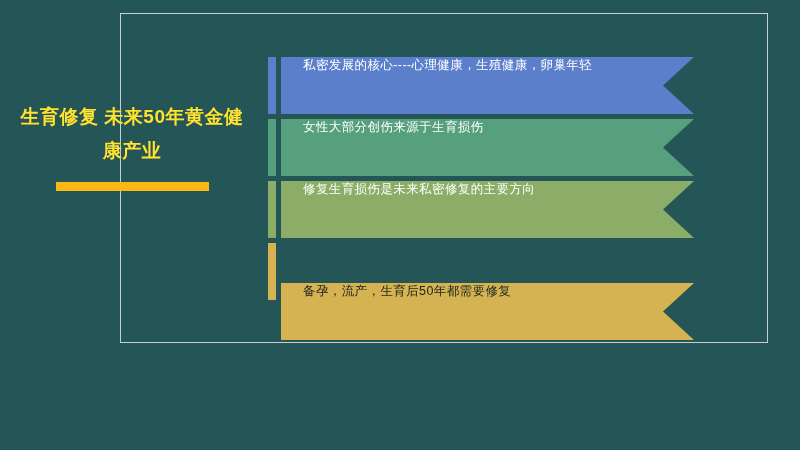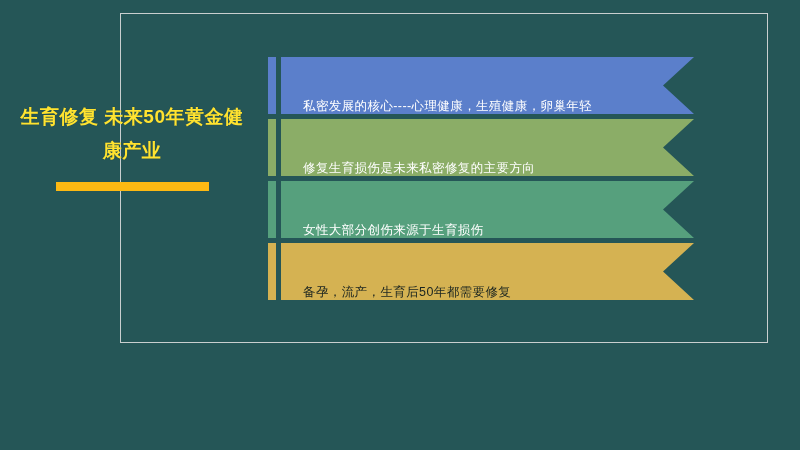--- a/index.html
+++ b/index.html
@@ -76,21 +76,21 @@
     width: 8px;
     height: 57px;
   }
   .bar-body {
     position: absolute;
     left: 13px;
     top: 0;
     right: 0;
     height: 57px;
     display: flex;
-    align-items: flex-end;
+    align-items: flex-start;
     
     clip-path: polygon(0% 0%, 100% 0%, 92.5% 50%, 100% 100%, 0% 100%);
   }
   .bar-label {
     padding-left: 22px;
     font-size: 12.5px;
     line-height: 1.3;
     letter-spacing: 0.4px;
     white-space: nowrap;
   }
@@ -110,34 +110,34 @@
   <div id="bars">
 
     <div class="bar-row">
       <div class="bar-tab" style="background: rgb(91, 127, 203);"></div>
       <div class="bar-body" style="background: rgb(91, 127, 203);">
         <div class="bar-label" style="color: rgb(255, 255, 255);">私密发展的核心----心理健康，生殖健康，卵巢年轻</div>
       </div>
     </div>
 
     <div class="bar-row">
+      <div class="bar-tab" style="background: rgb(86, 160, 125);"></div>
+      <div class="bar-body" style="background: rgb(86, 160, 125);">
+        <div class="bar-label" style="color: rgb(255, 255, 255);">女性大部分创伤来源于生育损伤</div>
+      </div>
+    </div>
+
+    <div class="bar-row">
       <div class="bar-tab" style="background: rgb(139, 173, 103);"></div>
       <div class="bar-body" style="background: rgb(139, 173, 103);">
         <div class="bar-label" style="color: rgb(255, 255, 255);">修复生育损伤是未来私密修复的主要方向</div>
       </div>
     </div>
 
     <div class="bar-row">
-      <div class="bar-tab" style="background: rgb(86, 160, 125);"></div>
-      <div class="bar-body" style="background: rgb(86, 160, 125);">
-        <div class="bar-label" style="color: rgb(255, 255, 255);">女性大部分创伤来源于生育损伤</div>
-      </div>
-    </div>
-
-    <div class="bar-row">
       <div class="bar-tab" style="background: rgb(213, 178, 82);"></div>
-      <div class="bar-body" style="background: rgb(213, 178, 82);">
+      <div class="bar-body" style="background: rgb(213, 178, 82); margin-top: 40px;">
         <div class="bar-label" style="color: rgb(26, 36, 32);">备孕，流产，生育后50年都需要修复</div>
       </div>
     </div>
 
   </div>
 </div>
 
 </body></html>

